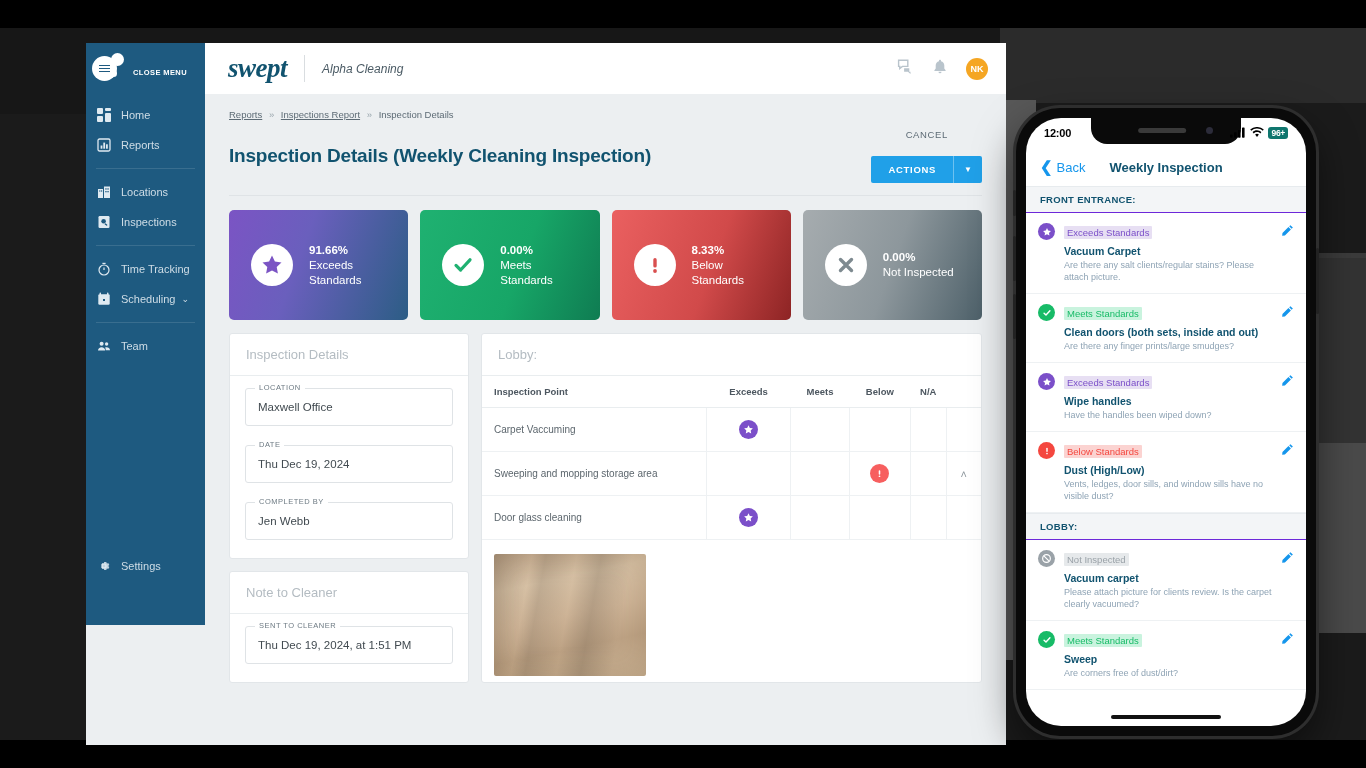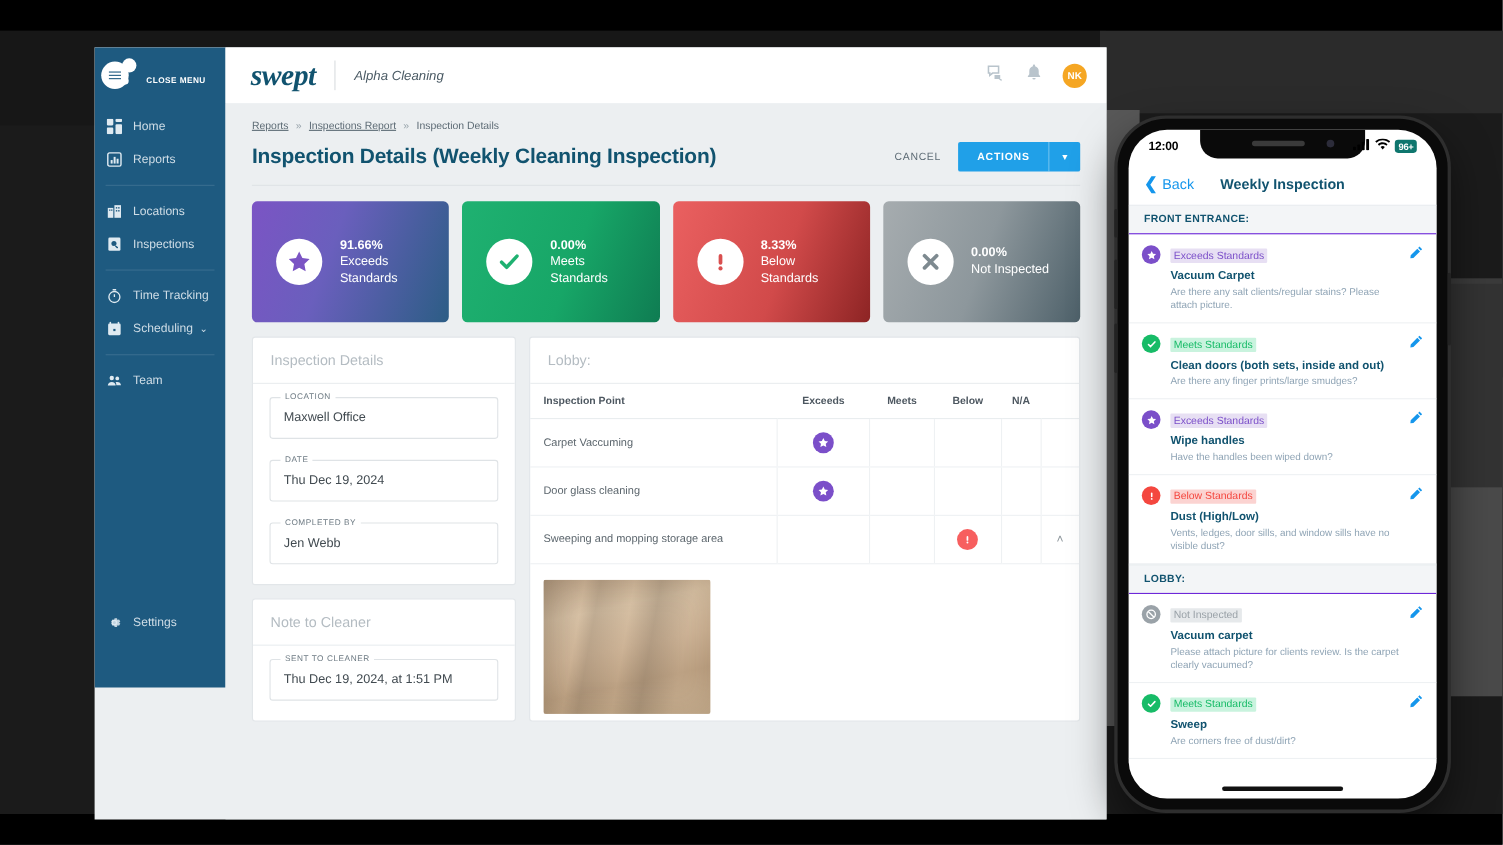--- a/index.html
+++ b/index.html
@@ -66,21 +66,21 @@
            font-size:9px;font-weight:bold;display:flex;align-items:center;justify-content:center;}
 
   
   #content{ position:absolute; left:119px; top:51px; right:0; bottom:0;
             background:#eceff1; padding:15px 24px 0 24px; overflow:hidden; }
   .crumbs{ font-size:9.5px; color:#5d6b75; margin-bottom:9px; }
   .crumbs a{ color:#5d6b75; text-decoration:underline; }
   .crumbs .sep{ margin:0 4px; color:#9aa6ad; }
   .page-head{ display:flex; align-items:center; }
   h1{ font-size:19px; color:#11536f; font-weight:bold; letter-spacing:-.2px; }
-  .head-actions{ margin-left:auto; display:flex; align-items:center; gap:16px; }
+  .head-actions{ margin-left:auto; display:flex; align-items:center; gap:16px;flex-direction:column; }
   .btn-cancel{ font-size:9.5px; color:#5d6b75; letter-spacing:.6px; cursor:pointer; }
   .btn-actions{ display:flex; background:#20a0e8; border-radius:2px; overflow:hidden; cursor:pointer;}
   .btn-actions .lbl{ color:#fff; font-size:9.5px; font-weight:bold; letter-spacing:.7px;
                      padding:8px 17px; }
   .btn-actions .cav{ color:#fff; font-size:8px; padding:8px 10px;
                      border-left:1px solid rgba(255,255,255,.35); display:flex;align-items:center;}
   .hr{ height:1px; background:#dfe3e6; margin:12px 0 14px; }
 
   
   .cards{ display:flex; gap:12px; }
@@ -472,49 +472,49 @@
                       <path d="M12 2.6l2.9 6 6.6.9-4.8 4.6 1.2 6.5L12 17.5 6.1 20.6l1.2-6.5L2.5 9.5l6.6-.9z"></path>
                     </svg>
                 </span>
               </td>
               <td class="c"></td>
               <td class="c"></td>
               <td class="c"></td>
               <td class="c"></td>
             </tr>
             <tr>
+              <td>Sweeping and mopping storage area</td>
+              <td class="c"></td>
+              <td class="c"></td>
+              <td class="c">
+                <span class="badge b-red">
+                  <svg width="11" height="11" viewBox="0 0 24 24" fill="#fff">
+                      <rect x="10.3" y="5" width="3.4" height="9.6" rx="1.7"></rect>
+                      <circle cx="12" cy="18" r="1.9"></circle>
+                    </svg>
+                </span>
+              </td>
+              <td class="c"></td>
+              <td class="c">
+                <span style="color:#8d969c;font-size:11px;">˄</span>
+              </td>
+            </tr>
+            <tr>
               <td>Door glass cleaning</td>
               <td class="c">
                 <span class="badge b-purple">
                   <svg width="11" height="11" viewBox="0 0 24 24" fill="#fff">
                       <path d="M12 2.6l2.9 6 6.6.9-4.8 4.6 1.2 6.5L12 17.5 6.1 20.6l1.2-6.5L2.5 9.5l6.6-.9z"></path>
                     </svg>
                 </span>
               </td>
               <td class="c"></td>
               <td class="c"></td>
               <td class="c"></td>
               <td class="c"></td>
-            </tr>
-            <tr>
-              <td>Sweeping and mopping storage area</td>
-              <td class="c"></td>
-              <td class="c"></td>
-              <td class="c">
-                <span class="badge b-red">
-                  <svg width="11" height="11" viewBox="0 0 24 24" fill="#fff">
-                      <rect x="10.3" y="5" width="3.4" height="9.6" rx="1.7"></rect>
-                      <circle cx="12" cy="18" r="1.9"></circle>
-                    </svg>
-                </span>
-              </td>
-              <td class="c"></td>
-              <td class="c">
-                <span style="color:#8d969c;font-size:11px;">˄</span>
-              </td>
             </tr>
           </tbody>
         </table>
         <div class="photo"></div>
       </div>
     </div>
   </div>
 </div>
 
 <div id="phone">

